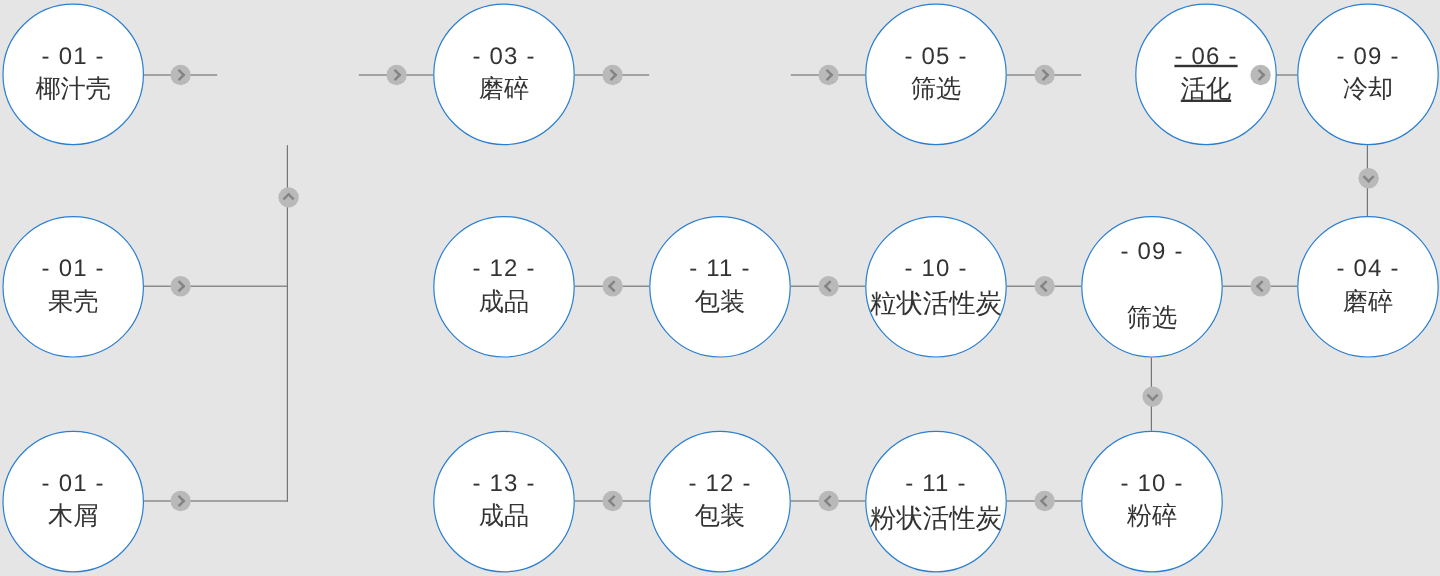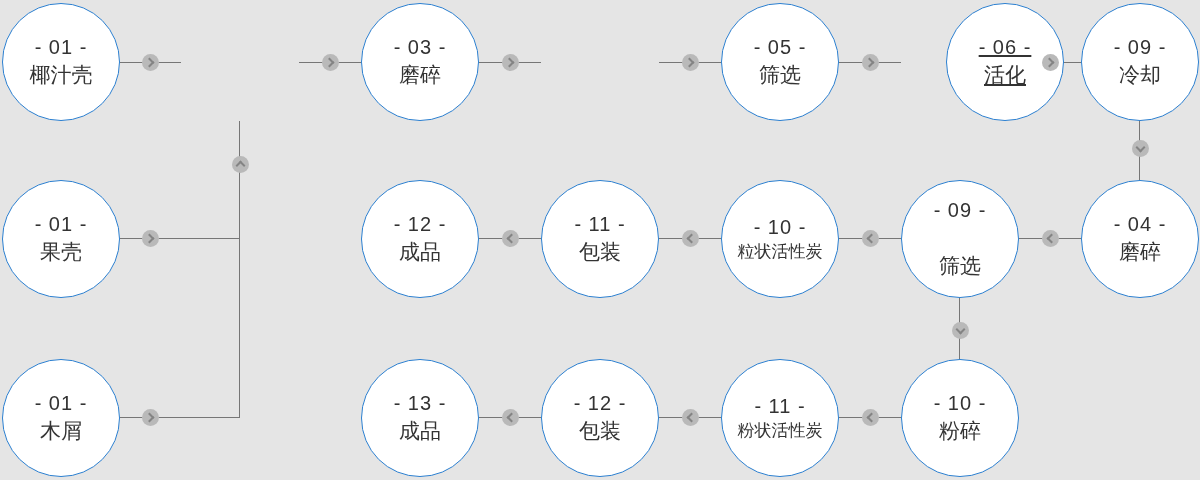--- a/index.html
+++ b/index.html
@@ -29,21 +29,21 @@
     line-height:1.35;
     color:#333333;
     white-space:nowrap;
   }
   .node .label {
     font-size:21px;
     line-height:1.35;
     color:#333333;
     white-space:nowrap;
   }
-  .node.small .label { font-size:17px; }
+  .node.small .label { font-size:22px; }
   .hline, .vline { position:absolute; background:#767676; z-index:1; }
   .hline { height:1px; }
   .vline { width:1px; }
   .badge {
     position:absolute;
     width:17px; height:17px;
     border-radius:50%;
     background:#b9b9b9;
     display:flex; align-items:center; justify-content:center;
     z-index:3;

